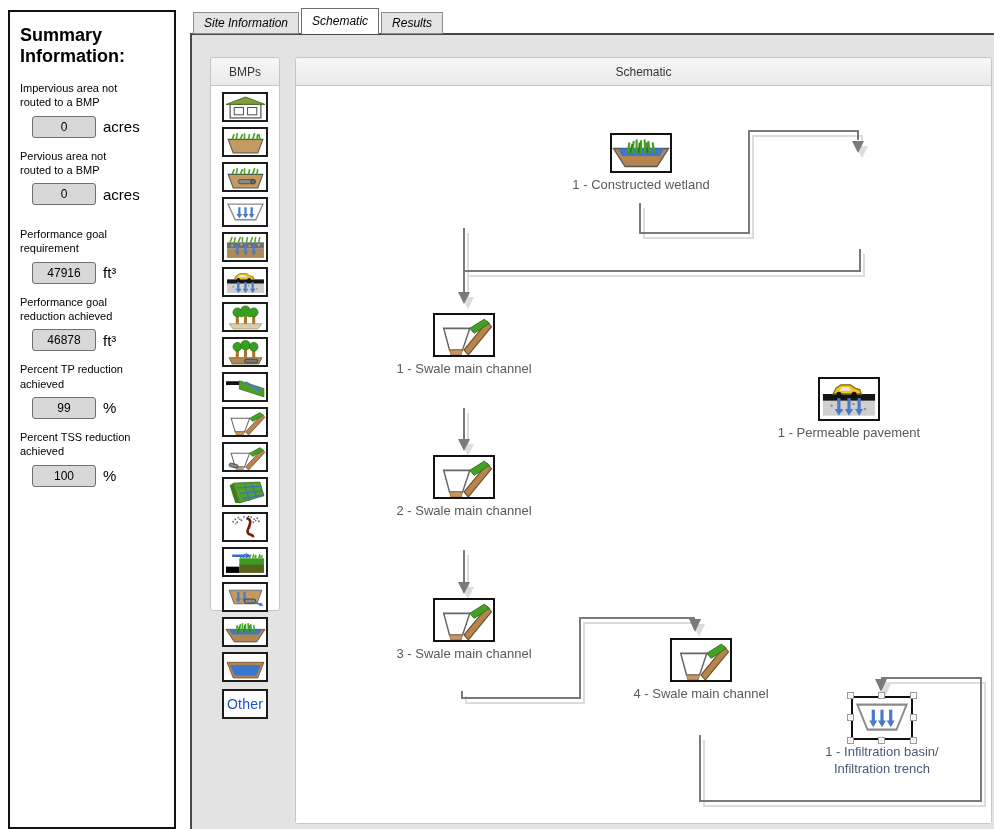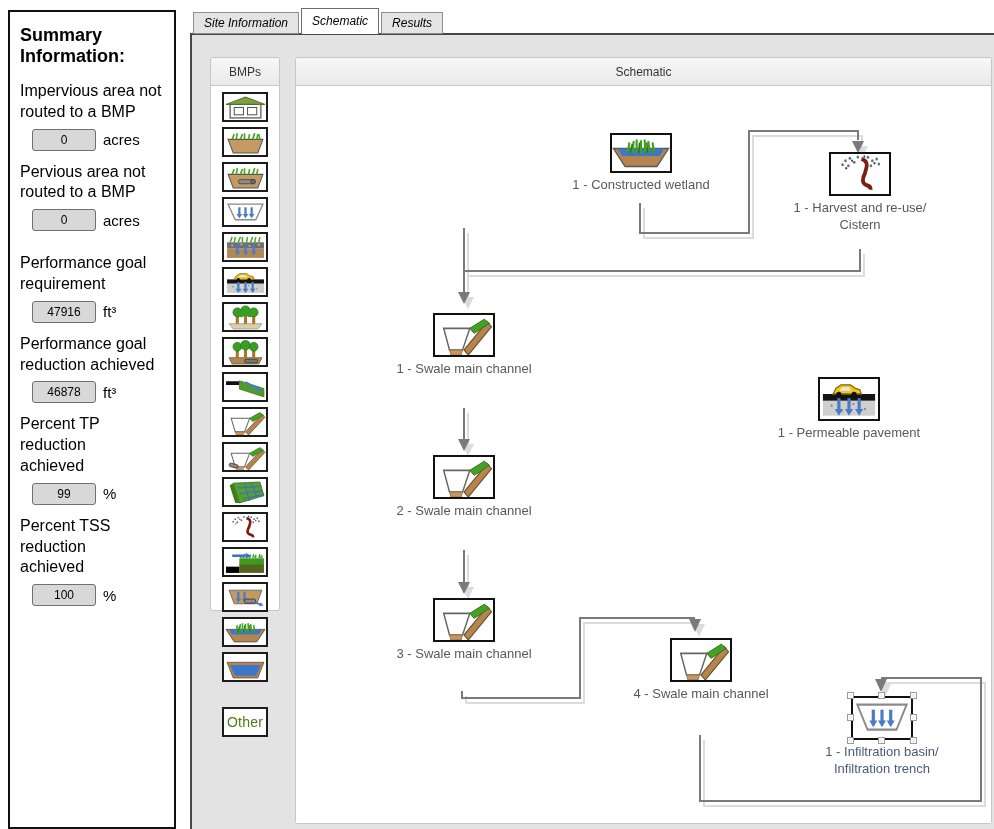--- a/index.html
+++ b/index.html
@@ -6,21 +6,21 @@
   html,body { width:994px; height:829px; background:#ffffff; overflow:hidden;
               font-family:"Liberation Sans", sans-serif; }
   #app { position:relative; width:994px; height:829px; background:#fff; }
 
   
   .summary-panel { position:absolute; left:8px; top:10px; width:168px; height:819px;
                    background:#fff; border:2px solid #111; padding:13px 10px; }
   .summary-title { font-weight:bold; font-size:18px; color:#000; margin-bottom:14px; }
   .sum-field { margin-bottom:11px; }
   .sum-field.gap-top { margin-top:22px; }
-  .sum-label { font-size:16px; color:#000; line-height:1.3; white-space:pre-line; margin-bottom:6px; }
+  .sum-label { font-size:11px; color:#000; line-height:1.3; white-space:pre-line; margin-bottom:6px; }
   .sum-row { display:flex; align-items:center; padding-left:12px; }
   .sum-input { width:64px; height:22px; background:#d8d8d8; border:1px solid #707070;
                border-radius:3px; font-size:12px; text-align:center; color:#000;
                font-family:"Liberation Sans", sans-serif; }
   .sum-unit { font-size:15px; color:#000; margin-left:7px; }
 
   
   .tabstrip { position:absolute; left:193px; top:9px; height:25px; display:flex; align-items:flex-end; z-index:5;font-style:italic; }
   .tab { font-size:12px; color:#000; background:#e4e4e4; border:1px solid #8e8e8e;
          padding:3px 10px 4px 10px; margin-right:2px; height:22px; cursor:default; }
@@ -36,21 +36,21 @@
                      border-bottom:1px solid #c6c6c6; border-radius:3px 3px 0 0;
                      display:flex; align-items:center; justify-content:center;
                      font-size:12px; color:#333; }
 
   
   .bmp-box { left:18px; top:22px; width:70px; height:554px; }
   .bmp-list { padding-top:6px; display:flex; flex-direction:column; align-items:center; }
   .pal-item { width:46px; height:30px; background:#fff; border:2px solid #1c1c1c;
               margin-bottom:5px; display:flex; align-items:center; justify-content:center; }
   .pal-item svg { width:41px; height:25px; display:block; }
-  .pal-other { margin-top:20px; font-size:14px; color:#4d7c0f; letter-spacing:0.2px; }
+  .pal-other { margin-top:2px; font-size:14px; color:#1d4ed8; letter-spacing:0.2px; }
 
   
   .schem-box { left:103px; top:22px; width:697px; height:767px; }
   .schem-canvas { position:relative; width:695px; height:737px; background:#fff; overflow:hidden; }
   .connector-layer { position:absolute; left:0; top:0; width:695px; height:737px; }
 
   .node { position:absolute; width:160px; display:flex; flex-direction:column; align-items:center; }
   .node-icon { width:62px; height:44px; border:2px solid #111; background:#fff; position:relative; }
   .node-icon svg { width:100%; height:100%; display:block; }
   .node-label { margin-top:4px; font-size:13px; color:#595959; text-align:center;
@@ -459,29 +459,20 @@
 
         <div class="node" style="left:265px;top:47px">
           <div class="node-icon" style="height:40px">
               <svg viewBox="0 0 40 24" preserveAspectRatio="none">
                 <use href="#sym-wetland-channel"></use>
               </svg>
             </div>
           <div class="node-label">1 - Constructed wetland</div>
         </div>
 
-        <div class="node" style="left:484px;top:66px">
-          <div class="node-icon">
-              <svg viewBox="0 0 40 24" preserveAspectRatio="none">
-                <use href="#sym-cistern"></use>
-              </svg>
-            </div>
-          <div class="node-label">1 - Harvest and re-use/
-Cistern</div>
-        </div>
 
         <div class="node" style="left:88px;top:227px">
           <div class="node-icon">
               <svg viewBox="0 0 40 24" preserveAspectRatio="none">
                 <use href="#sym-swale"></use>
               </svg>
             </div>
           <div class="node-label">1 - Swale main channel</div>
         </div>
 

